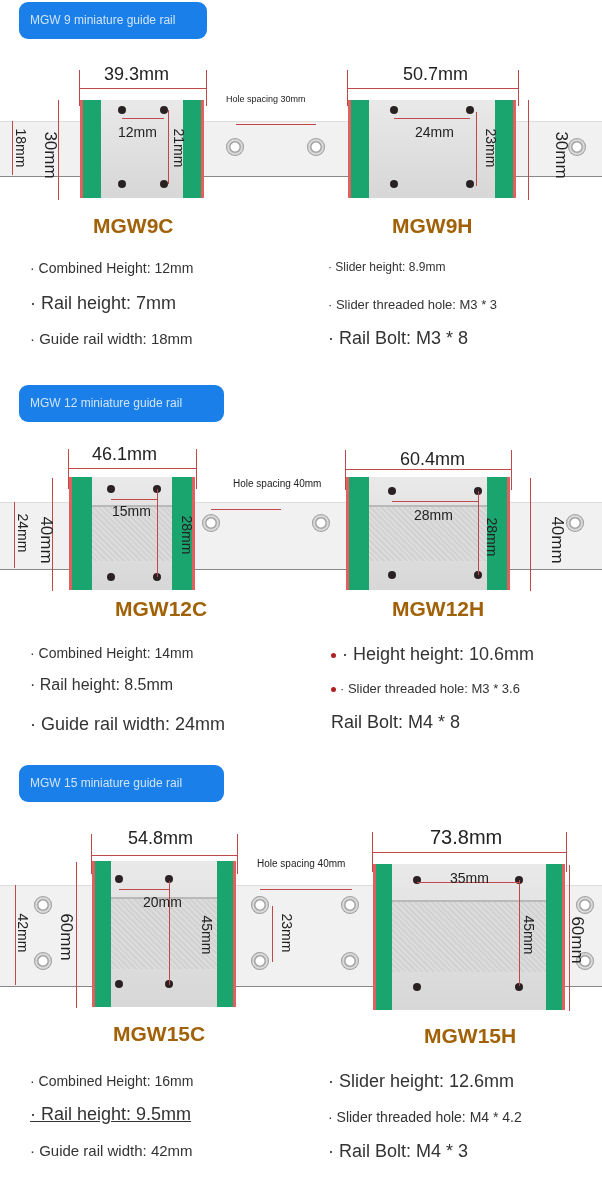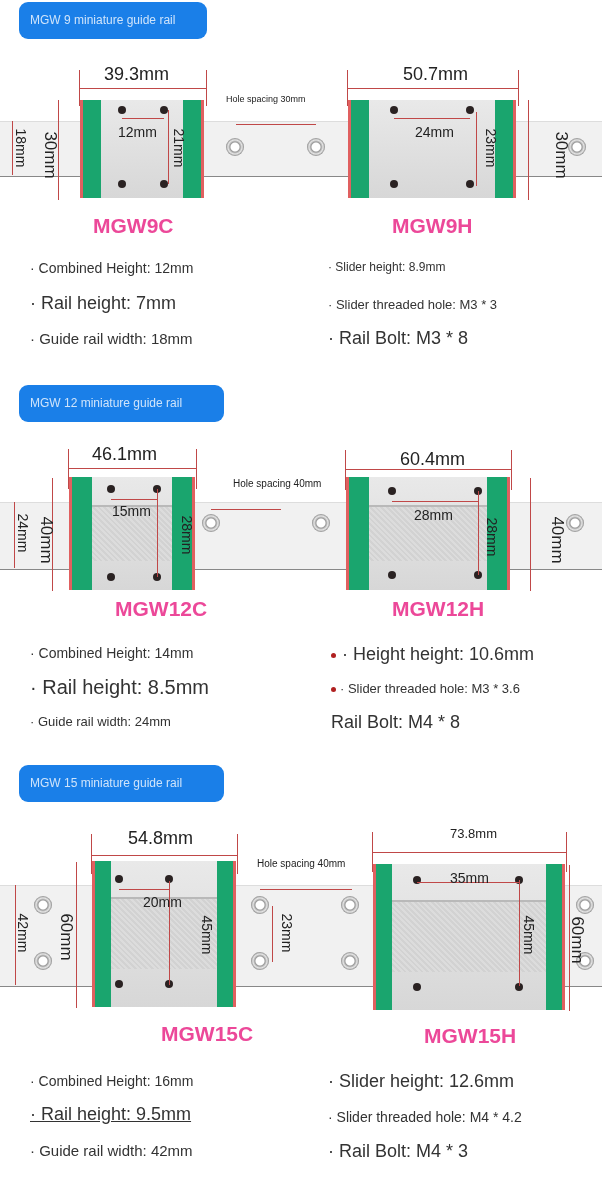--- a/index.html
+++ b/index.html
@@ -8,21 +8,21 @@
   .rail{position:absolute;background:#f1f1f1;border-top:1px solid #ddd;border-bottom:1px solid #888;}
   .hole{position:absolute;width:18px;height:18px;border-radius:50%;background:radial-gradient(circle,#fff 0 4px,#9a9a9a 5px,#e6e6e6 7px,#8a8a8a 9px);}
   .slider{position:absolute;background:linear-gradient(180deg,#e9e9e9,#d7d7d7);}
   .slider .band{position:absolute;left:0;right:0;background:repeating-linear-gradient(45deg,#dcdcdc 0 2px,#d2d2d2 2px 4px);border-top:2px solid #b9b9b9;}
   .seal{position:absolute;top:0;bottom:0;background:#1aa56e;border-left:3px solid #e06060;}
   .seal.r{border-left:none;border-right:3px solid #e06060;}
   .bolt{position:absolute;width:8px;height:8px;border-radius:50%;background:#2a2222;}
   .dl{position:absolute;background:#c04848;}
   .txt{position:absolute;white-space:nowrap;color:#222;}
   .vtxt{position:absolute;white-space:nowrap;color:#222;transform:rotate(90deg);transform-origin:center;}
-  .model{position:absolute;color:#ec4899;font-weight:bold;font-size:21px;white-space:nowrap;}
+  .model{position:absolute;color:#a16207;font-weight:bold;font-size:21px;white-space:nowrap;}
   .spec{position:absolute;white-space:nowrap;color:#333;}
   .dot{position:absolute;width:5px;height:5px;border-radius:50%;background:#b02020;}
 </style>
 </head>
 <body>
 
 <div class="pill" style="left:19px;top:2px;width:188px;height:37px;">MGW 9 miniature guide rail</div>
 
 <div>
   <div class="rail" style="left:0;top:121px;width:602px;height:54px;"></div>
@@ -136,22 +136,22 @@
   </div>
   <div class="txt" style="left:414px;top:507px;font-size:14px;">28mm</div>
   <div class="vtxt" style="left:473px;top:529px;font-size:14px;">28mm</div>
   <div class="dl" style="left:530px;top:478px;width:1px;height:113px;"></div>
   <div class="vtxt" style="left:533px;top:530px;font-size:17px;">40mm</div>
   <div class="model" style="left:392px;top:597px;">MGW12H</div>
 </div>
 
 <div>
   <div class="spec" style="left:30px;top:645px;font-size:14px;">· Combined Height: 14mm</div>
-  <div class="spec" style="left:30px;top:676px;font-size:20px;">· Rail height: 8.5mm</div>
-  <div class="spec" style="left:30px;top:714px;font-size:13px;">· Guide rail width: 24mm</div>
+  <div class="spec" style="left:30px;top:676px;font-size:16px;">· Rail height: 8.5mm</div>
+  <div class="spec" style="left:30px;top:714px;font-size:18px;">· Guide rail width: 24mm</div>
   <div class="dot" style="left:331px;top:653px;"></div>
   <div class="spec" style="left:342px;top:644px;font-size:18px;">· Height height: 10.6mm</div>
   <div class="dot" style="left:331px;top:687px;"></div>
   <div class="spec" style="left:340px;top:681px;font-size:13px;">· Slider threaded hole: M3 * 3.6</div>
   <div class="spec" style="left:331px;top:712px;font-size:18px;">Rail Bolt: M4 * 8</div>
 </div>
 
 <div class="pill" style="left:19px;top:765px;width:205px;height:37px;">MGW 15 miniature guide rail</div>
 
 <div>
@@ -173,37 +173,37 @@
     <div class="seal r" style="right:0;width:16px;"></div>
     <div class="bolt" style="left:23px;top:14px;"></div>
     <div class="bolt" style="left:73px;top:14px;"></div>
     <div class="bolt" style="left:23px;top:119px;"></div>
     <div class="bolt" style="left:73px;top:119px;"></div>
     <div class="dl" style="left:27px;top:28px;width:50px;height:1px;"></div>
     <div class="dl" style="left:77px;top:20px;width:1px;height:104px;"></div>
   </div>
   <div class="txt" style="left:143px;top:894px;font-size:14px;">20mm</div>
   <div class="vtxt" style="left:188px;top:927px;font-size:14px;">45mm</div>
-  <div class="model" style="left:113px;top:1022px;margin-left:48px;">MGW15C</div>
+  <div class="model" style="left:113px;top:1022px;">MGW15C</div>
 
   <div class="hole" style="left:251px;top:896px;"></div>
   <div class="hole" style="left:251px;top:952px;"></div>
   <div class="hole" style="left:341px;top:896px;"></div>
   <div class="hole" style="left:341px;top:952px;"></div>
   <div class="hole" style="left:576px;top:896px;"></div>
   <div class="hole" style="left:576px;top:952px;"></div>
   <div class="dl" style="left:260px;top:889px;width:92px;height:1px;"></div>
   <div class="dl" style="left:272px;top:906px;width:1px;height:56px;"></div>
   <div class="vtxt" style="left:268px;top:925px;font-size:14px;">23mm</div>
   <div class="txt" style="left:257px;top:858px;font-size:10px;">Hole spacing 40mm</div>
 
   <div class="dl" style="left:373px;top:852px;width:194px;height:1px;"></div>
   <div class="dl" style="left:372px;top:832px;width:1px;height:40px;"></div>
   <div class="dl" style="left:566px;top:832px;width:1px;height:40px;"></div>
-  <div class="txt" style="left:450px;top:826px;font-size:13px;">73.8mm</div>
+  <div class="txt" style="left:430px;top:826px;font-size:20px;">73.8mm</div>
   <div class="slider" style="left:373px;top:864px;width:192px;height:146px;">
     <div class="band" style="top:36px;height:70px;"></div>
     <div class="seal" style="left:0;width:16px;"></div>
     <div class="seal r" style="right:0;width:16px;"></div>
     <div class="bolt" style="left:40px;top:12px;"></div>
     <div class="bolt" style="left:142px;top:12px;"></div>
     <div class="bolt" style="left:40px;top:119px;"></div>
     <div class="bolt" style="left:142px;top:119px;"></div>
     <div class="dl" style="left:44px;top:18px;width:102px;height:1px;"></div>
     <div class="dl" style="left:146px;top:16px;width:1px;height:106px;"></div>

